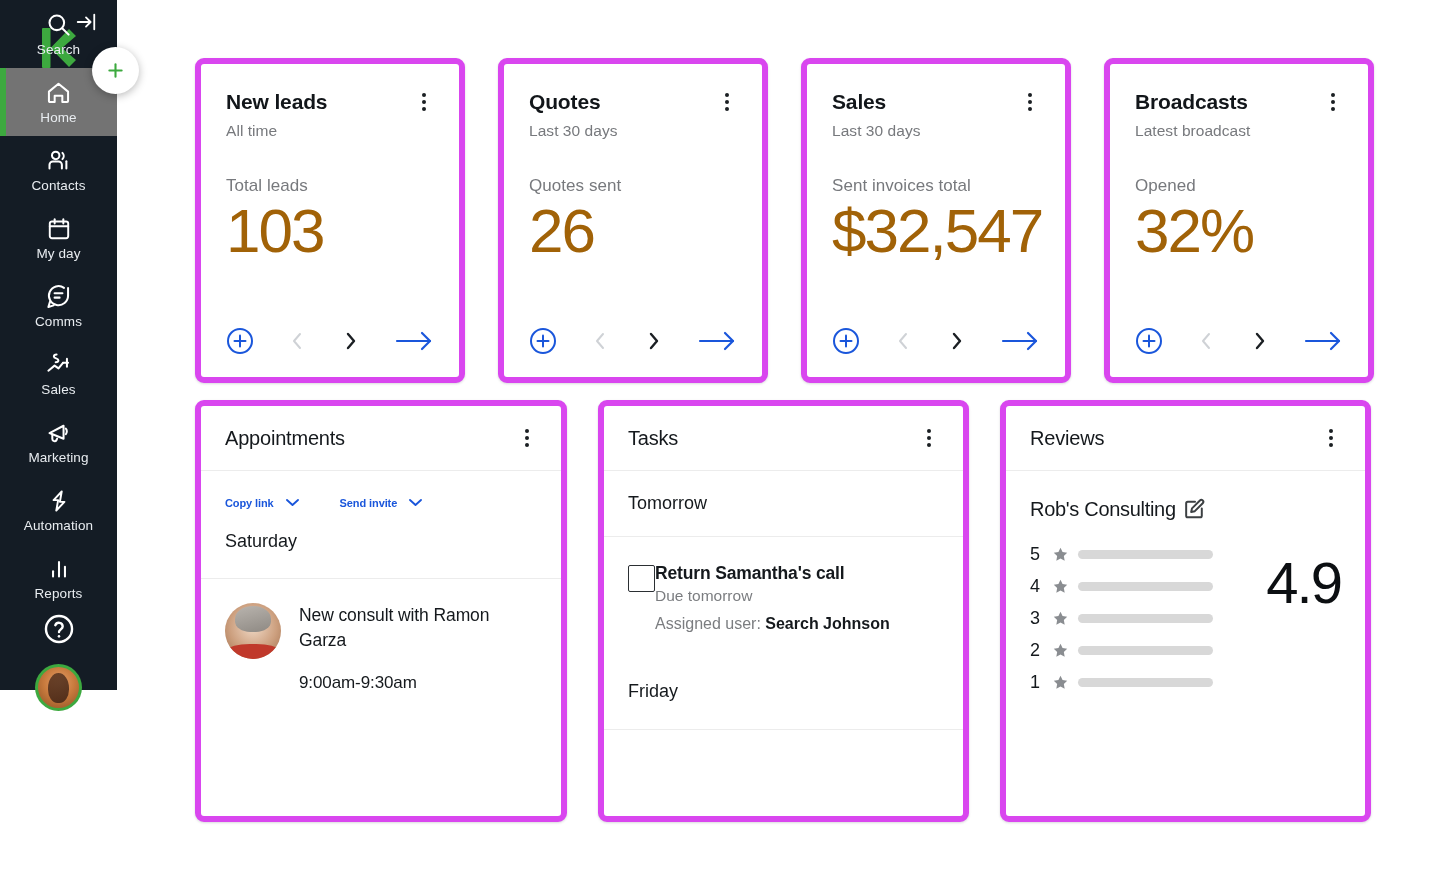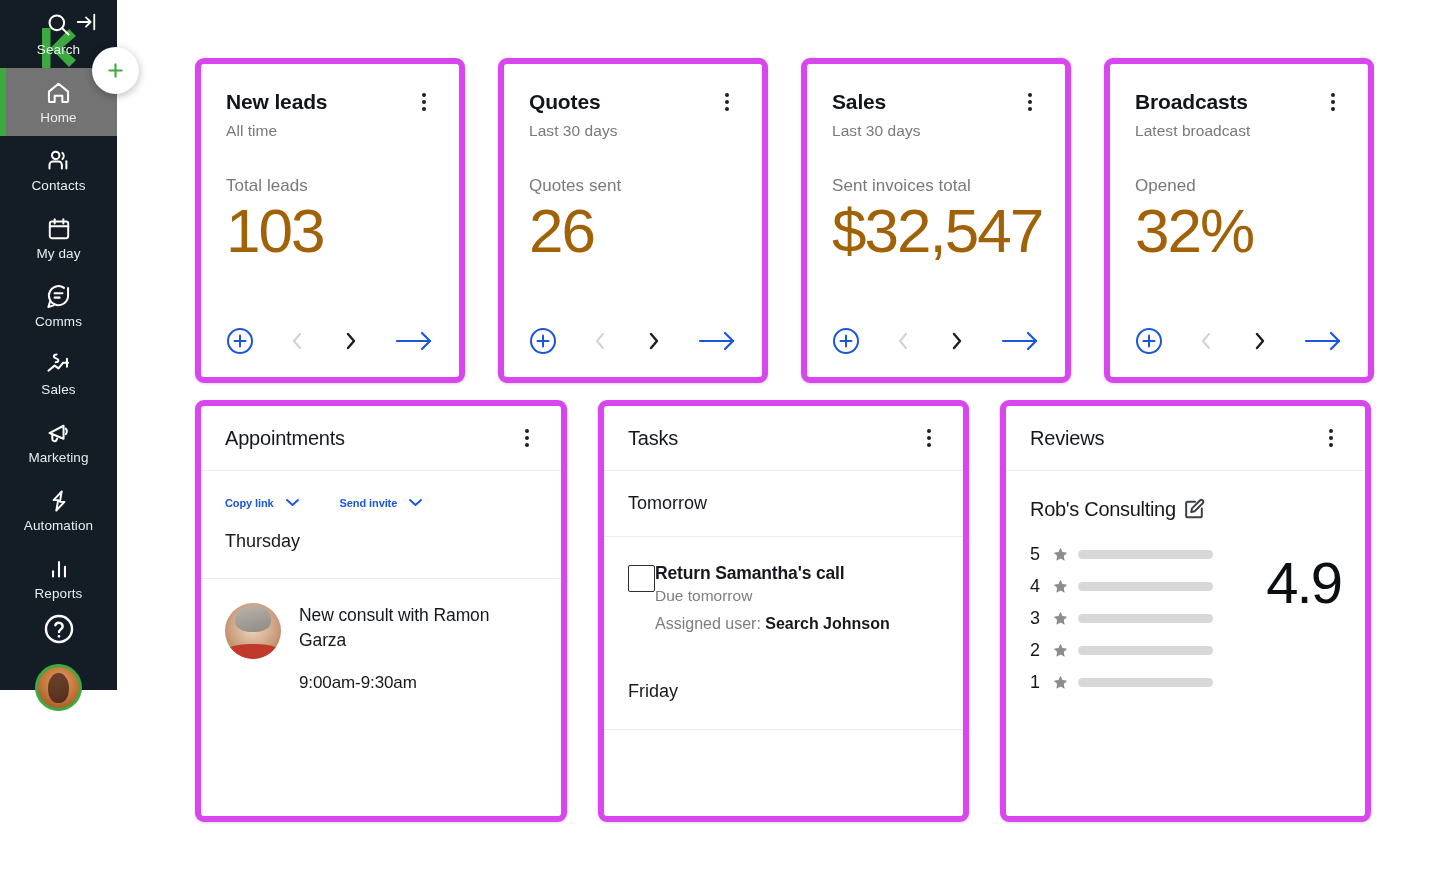--- a/index.html
+++ b/index.html
@@ -555,21 +555,21 @@
           <span class="link-btn">
             <span>Send invite</span>
             <span>
               <svg viewBox="0 0 15 10" fill="none" stroke="#1a56db" stroke-width="1.9" stroke-linecap="round" stroke-linejoin="round">
                   <path d="M2 3l5.5 5L13 3"></path>
                 </svg>
             </span>
           </span>
         </div>
 
-        <div class="appt-day">Thursday</div>
+        <div class="appt-day">Saturday</div>
 
         <div class="appt-item">
           <span class="appt-photo"></span>
           <span class="appt-body">
             <span class="appt-name">New consult with Ramon Garza</span>
             <div class="appt-time">9:00am-9:30am</div>
           </span>
         </div>
       </div>
 

